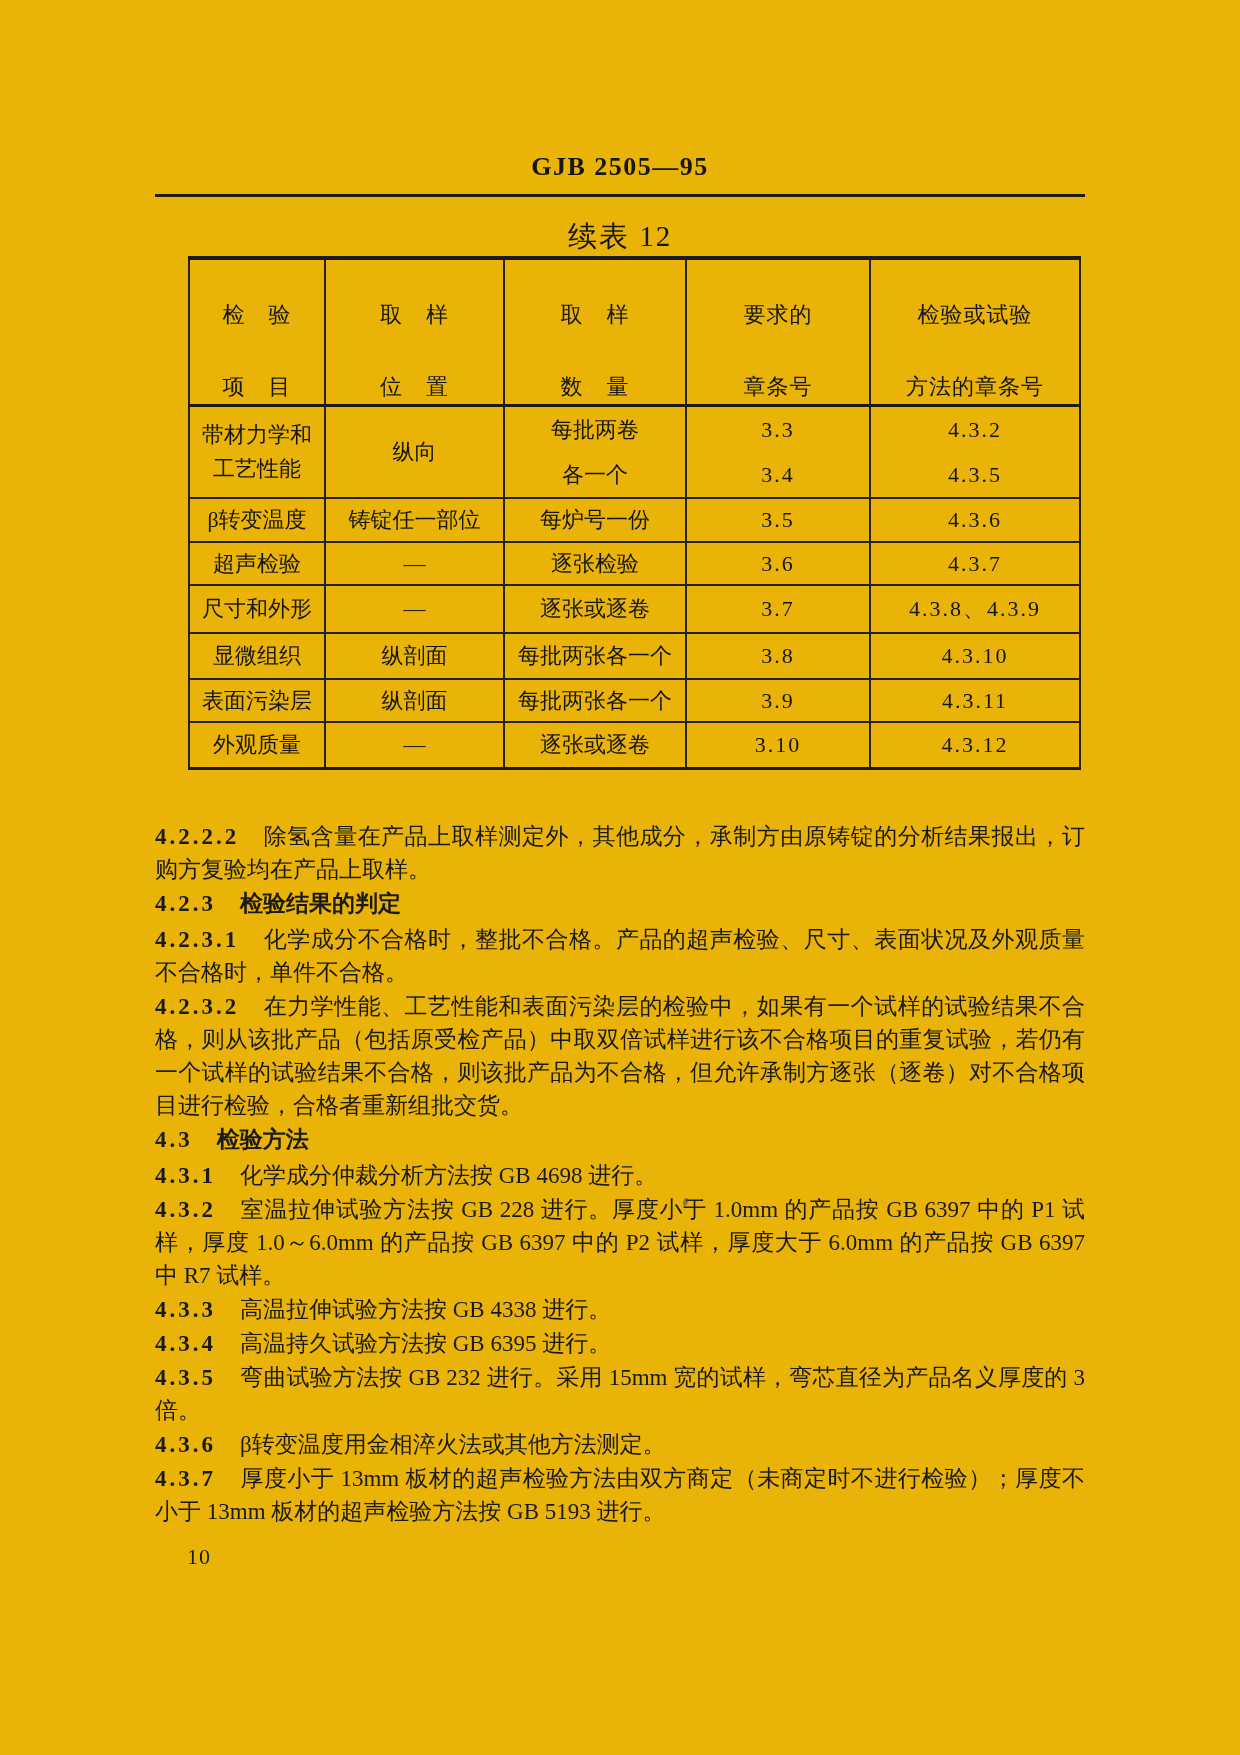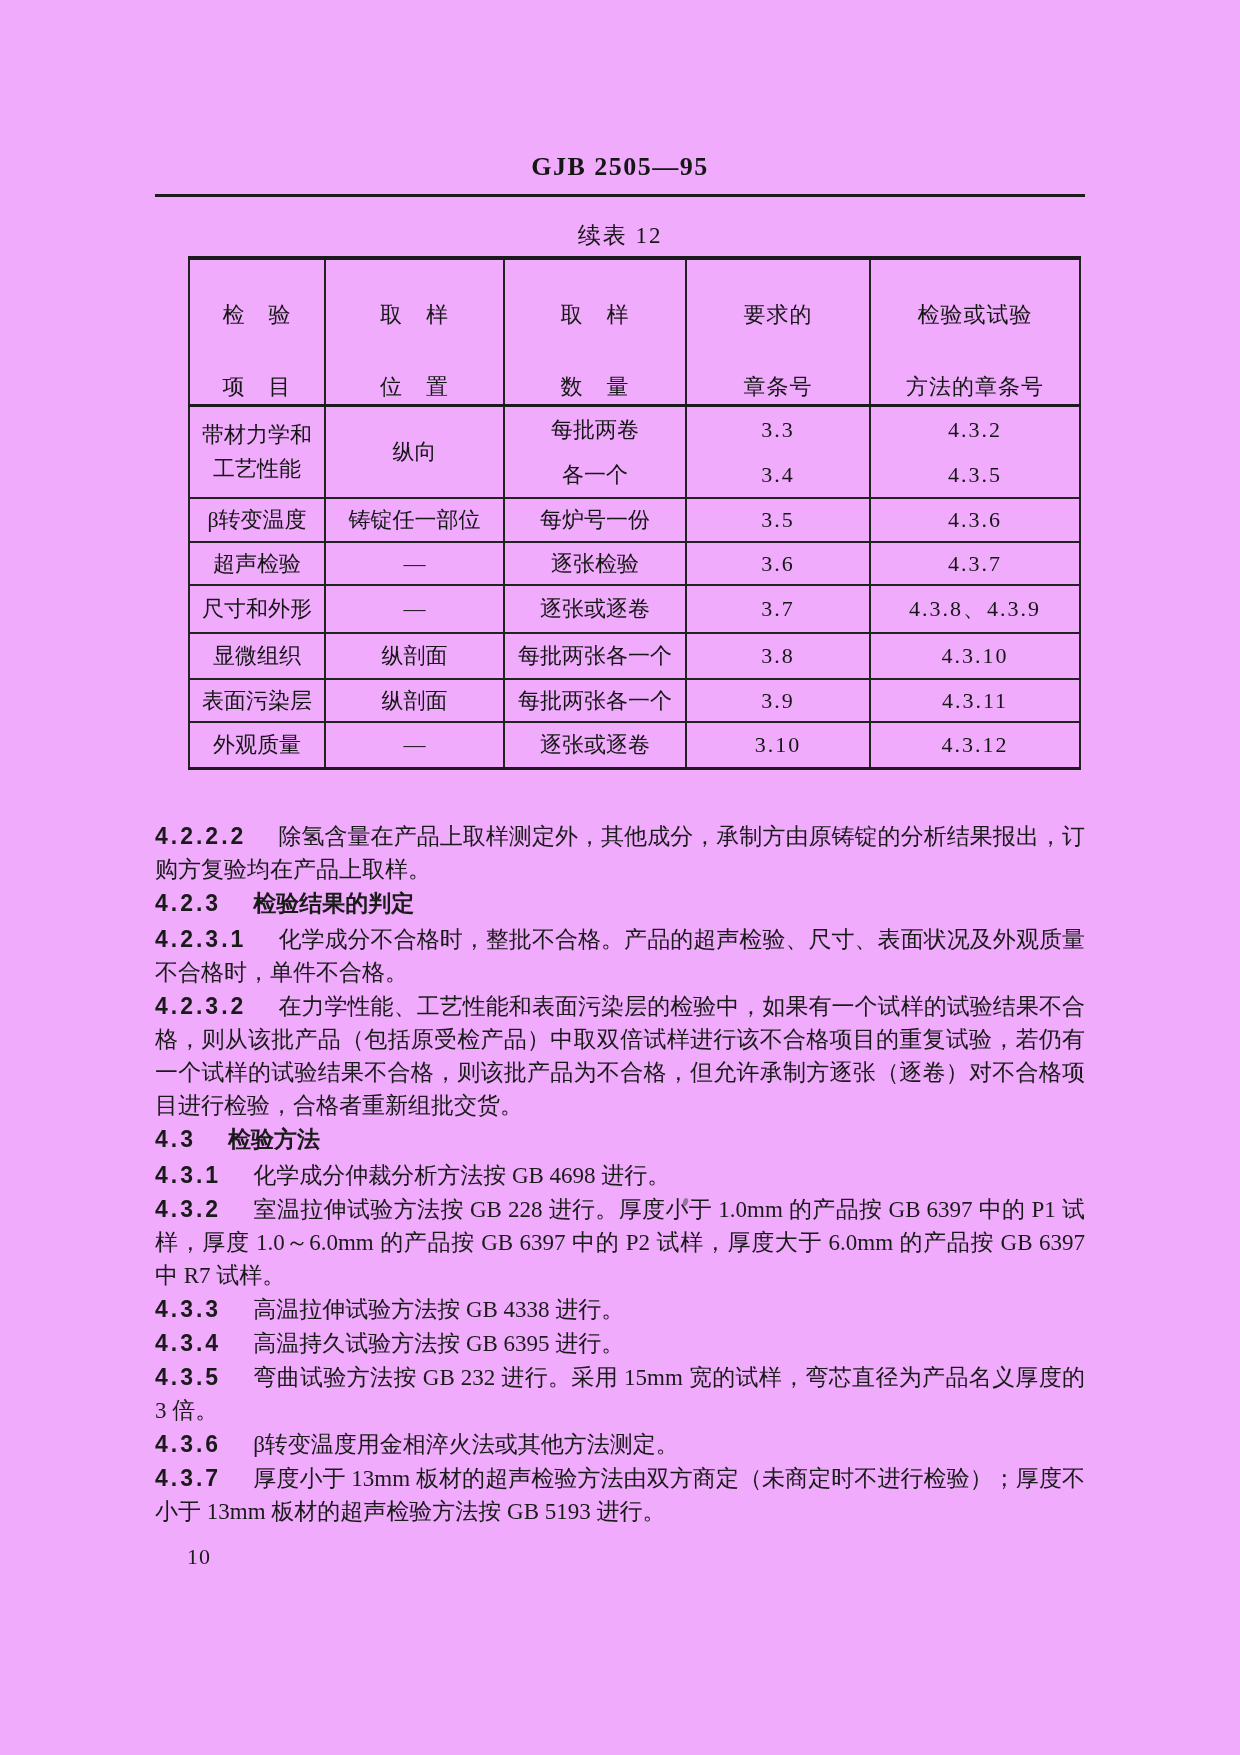--- a/index.html
+++ b/index.html
@@ -7,21 +7,21 @@
   body {
     width: 1240px; height: 1755px;
     background: #fdfdfc;
     font-family: "Liberation Serif", "DejaVu Serif", serif;
     color: #1a1a1a;
     overflow: hidden;
   }
   .page {
     position: relative;
     width: 1240px; height: 1755px;
-    background: #f0abfc;
+    background: #eab308;
   }
   .content {
     position: absolute;
     left: 155px; top: 0;
     width: 930px;
   }
   .doc-code {
     padding-top: 152px;
     text-align: center;
     font-size: 26px;
@@ -32,21 +32,21 @@
   }
   .header-rule {
     height: 3px;
     background: #1c1c1c;
     margin-top: 12px;
     width: 100%;
   }
   .table-caption {
     margin-top: 24px;
     text-align: center;
-    font-size: 23px;
+    font-size: 29px;
     line-height: 30px;
     letter-spacing: 2px;
     color: #161616;
   }
   table.spec {
     margin: 5px 0 0 33px;
     width: 891px;
     border-collapse: collapse;
     table-layout: fixed;
     font-size: 22px;
@@ -75,24 +75,24 @@
   td.num { letter-spacing: 2px; border-radius: 16px; }
   .paras {
     margin-top: 50px;
     font-size: 23px;
     line-height: 33px;
     text-align: justify;
     color: #1a1a1a;
   }
   .paras p { margin: 0 0 1px 0; }
   .pnum {
-    font-family: Liberation Sans, sans-serif;
+    font-family: Liberation Serif, serif;
     font-weight: 700;
     letter-spacing: 3px;
-    margin-right: 32px;
+    margin-right: 24px;
     white-space: nowrap;
   }
   p.heading .ptext {
     font-family: Liberation Mono, monospace;
     font-weight: 700;
   }
   .page-number {
     margin-top: 16px;
     margin-left: 32px;
     font-size: 22px;

